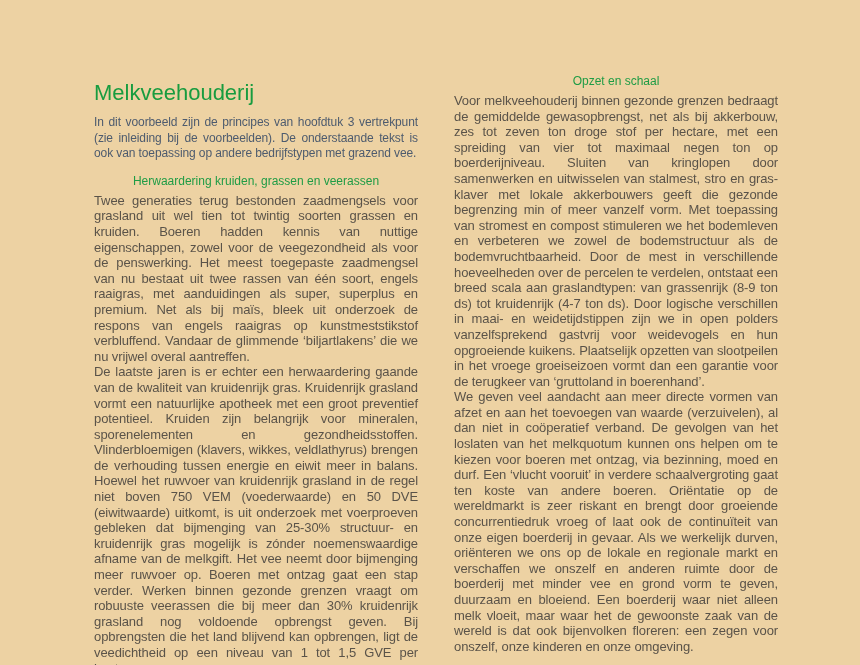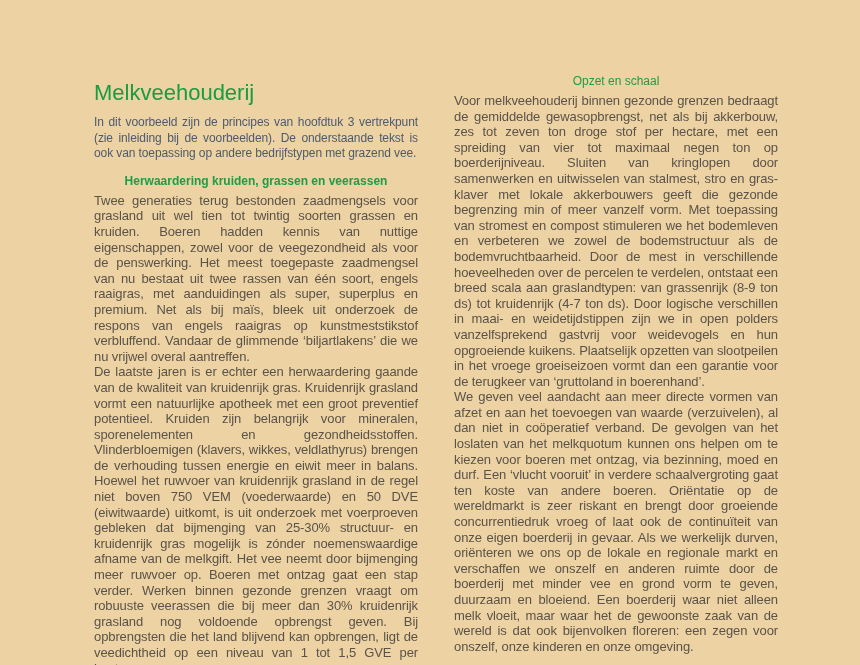--- a/index.html
+++ b/index.html
@@ -30,21 +30,20 @@
   .heading {
     margin: 0 0 3px 0;
     font-size: 12px;
     font-weight: normal;
     line-height: 18px;
     color: var(--heading-green, #1f9c45);
     text-align: center;
   }
   .heading-gap {
     margin-top: 8px;
-    font-weight: bold;
   }
   .intro {
     margin: 0 0 10px 0;
     font-size: 12px;
     line-height: 15.6px;
     letter-spacing: -0.1px;
     text-align: justify;
     color: var(--intro-text, #4d5b6e);
   }
   .body p {

